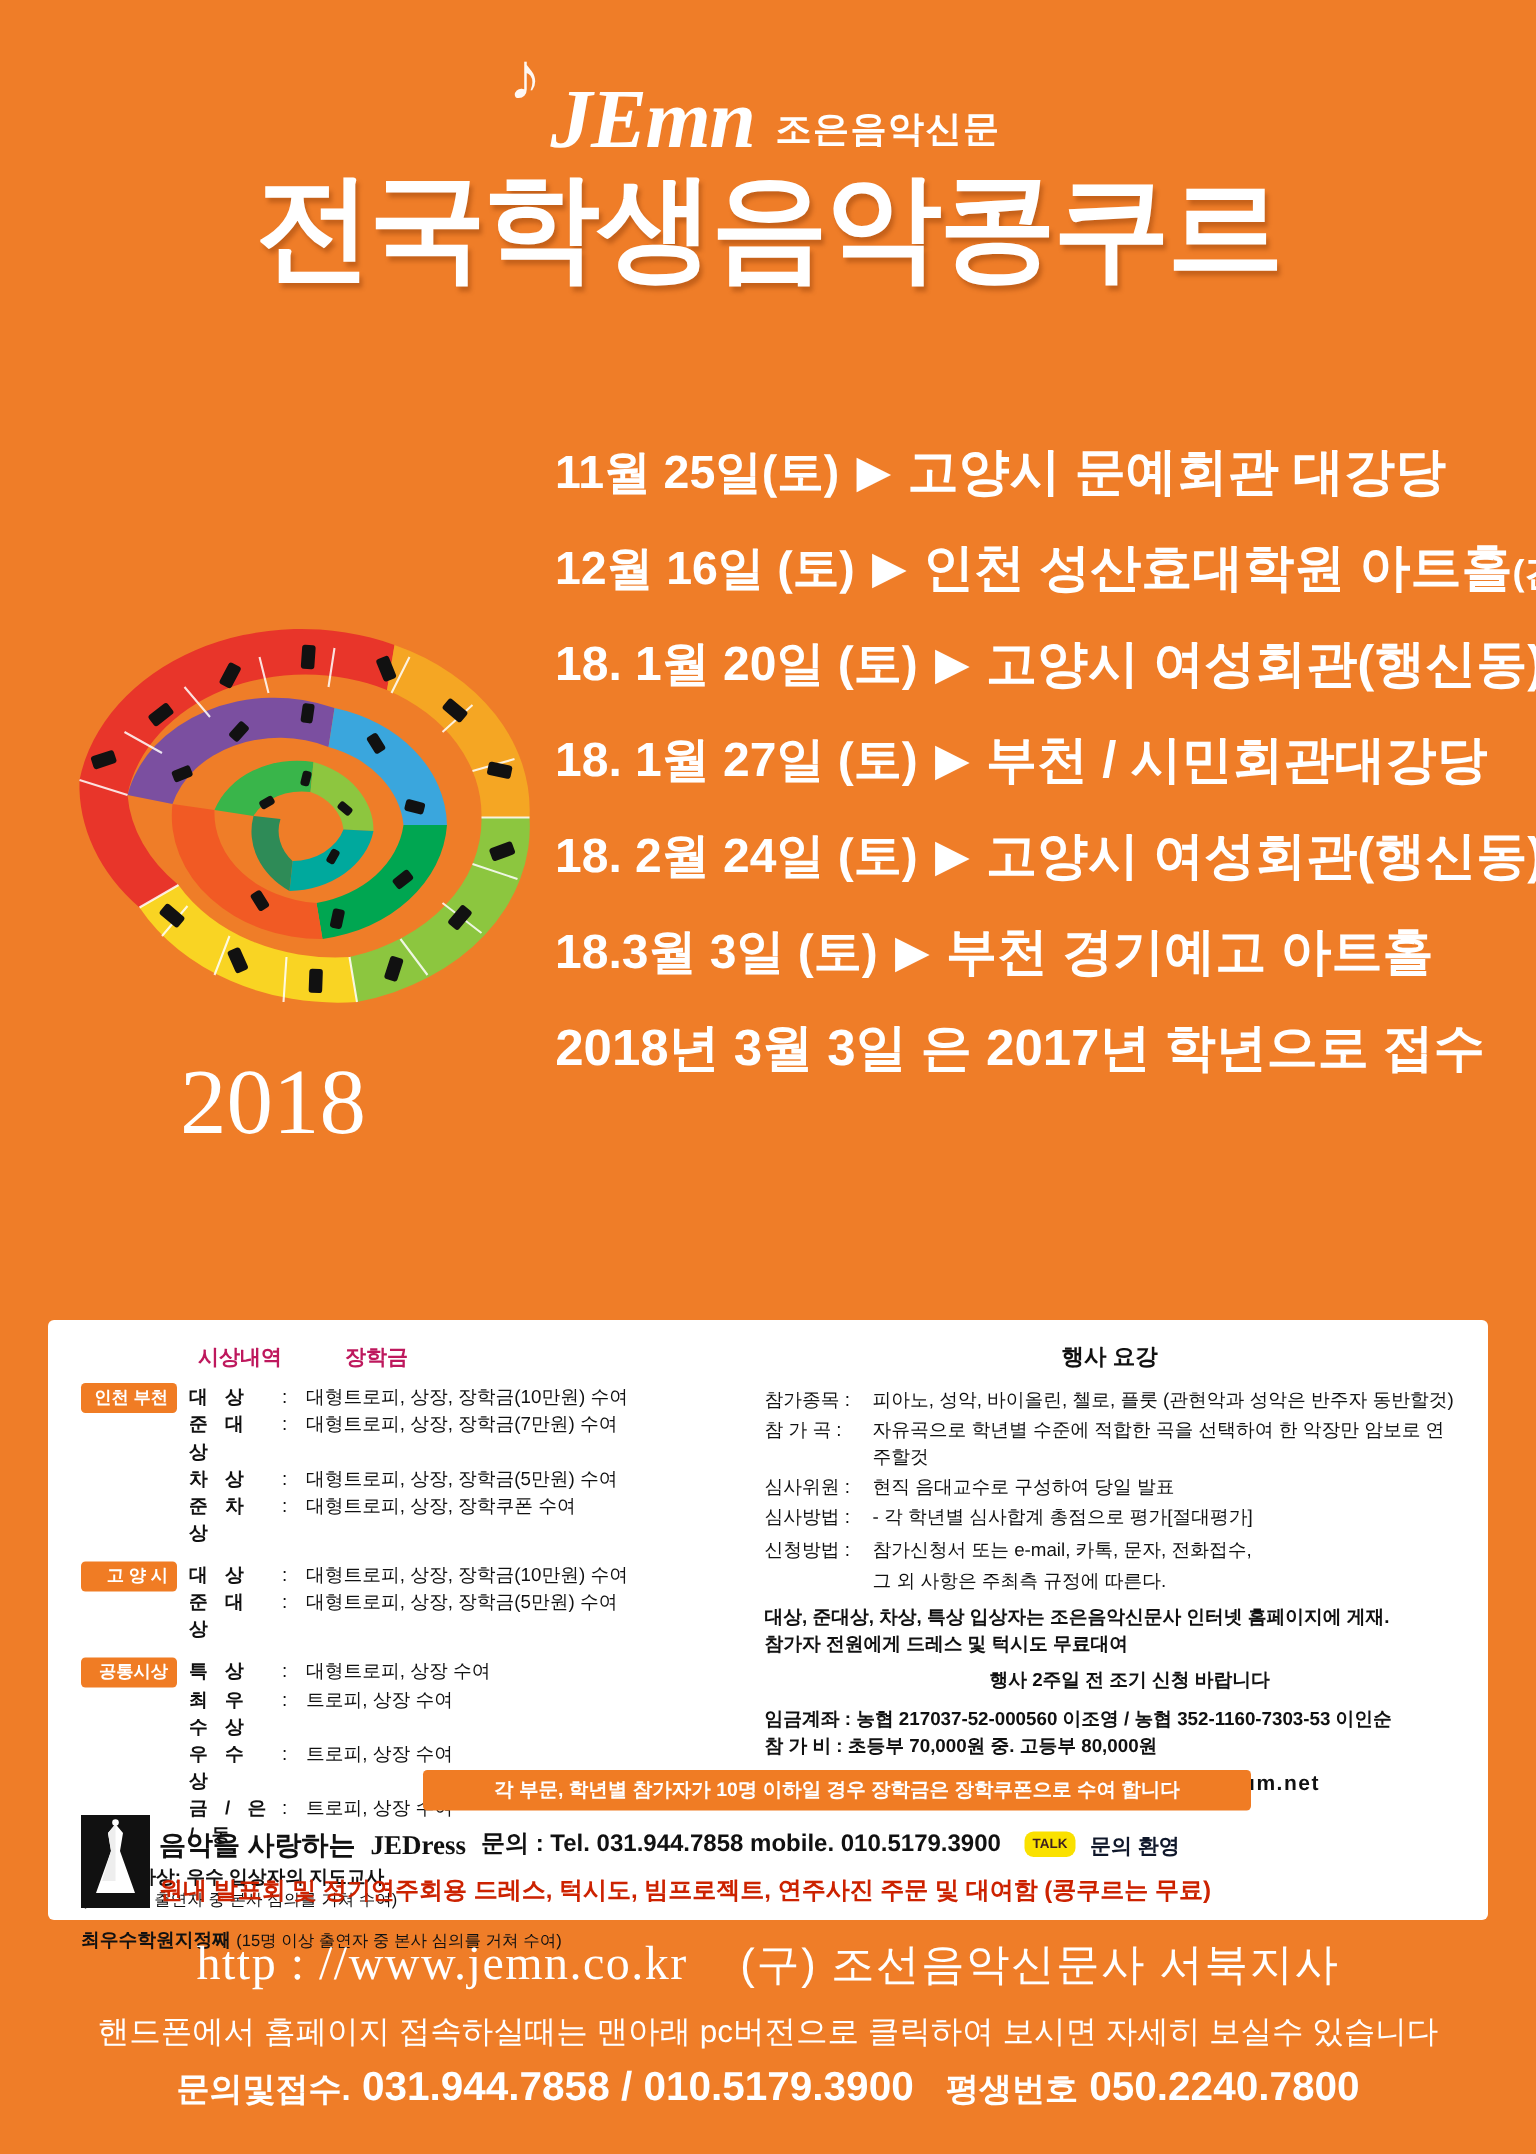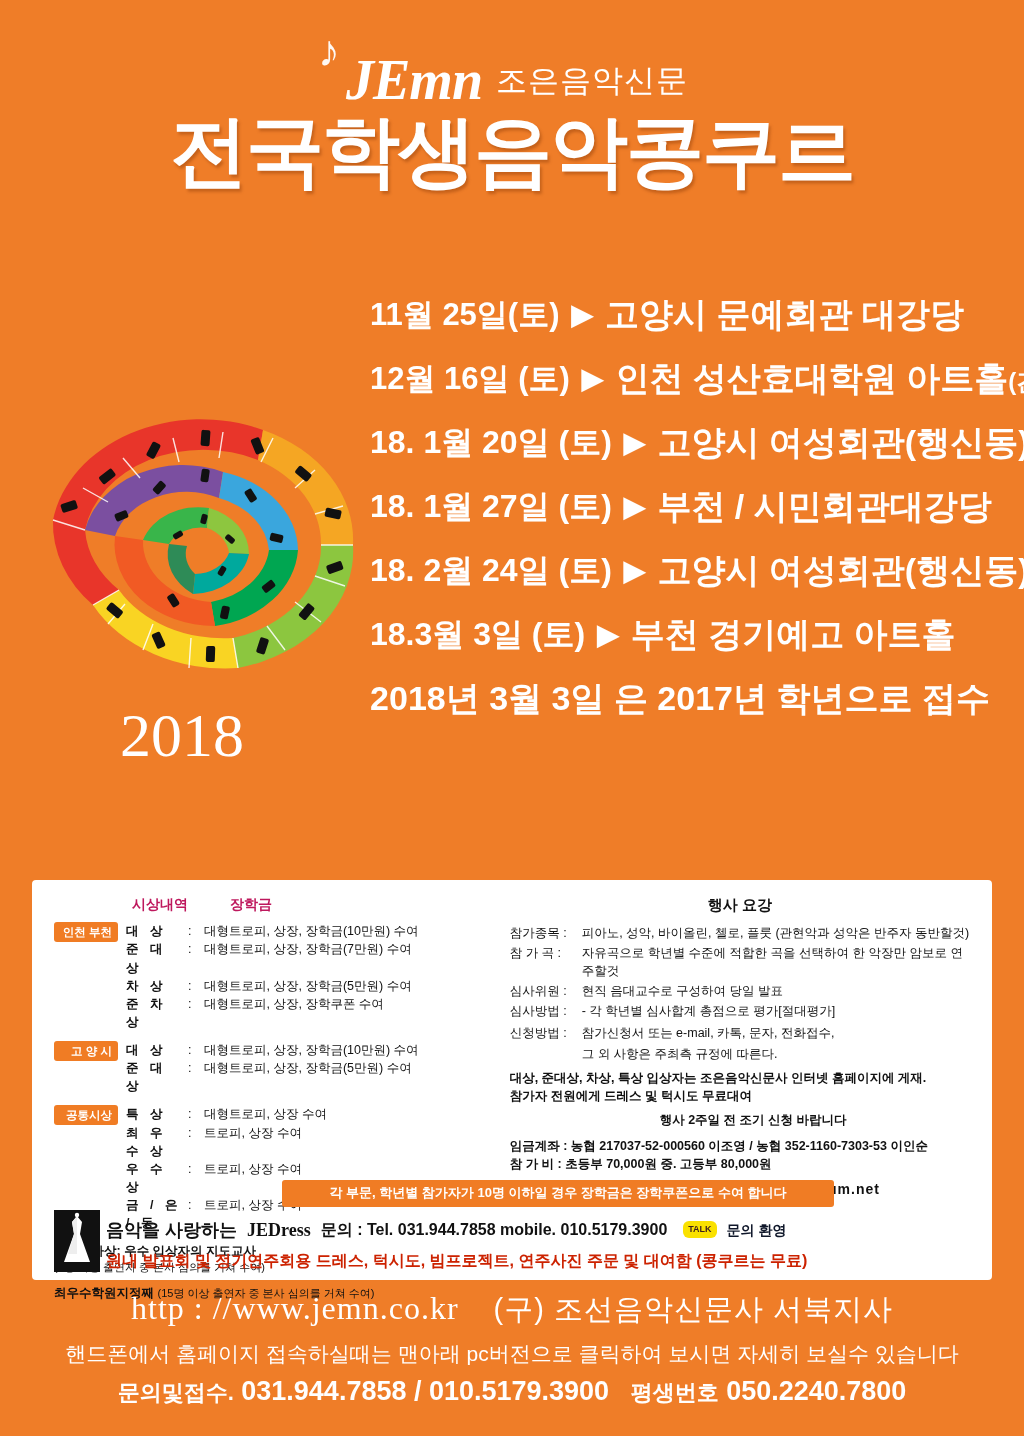--- a/index.html
+++ b/index.html
@@ -20,21 +20,21 @@
     font-family:"Liberation Serif", serif;
     font-size:56px;font-style:italic;font-weight:bold;
     color:#fff;letter-spacing:-1px;line-height:1;
     position:relative;padding-left:10px;
   }
   .jemn .note{
     position:absolute;left:-18px;top:-22px;
     font-size:44px;font-style:normal;color:#fff;opacity:.95;
   }
   .brand-kr{
-    font-size:31px;font-weight:normal;letter-spacing:1px;
+    font-size:24px;font-weight:bold;letter-spacing:1px;
     padding-bottom:6px;
   }
   .title{
     font-size:78px;font-weight:bold;letter-spacing:-2px;
     margin-top:4px;line-height:1;
     text-shadow:2px 3px 3px rgba(120,45,0,.35);
   }
   .subtitle{font-size:25px;margin-top:12px;letter-spacing:2px;}
 
   

